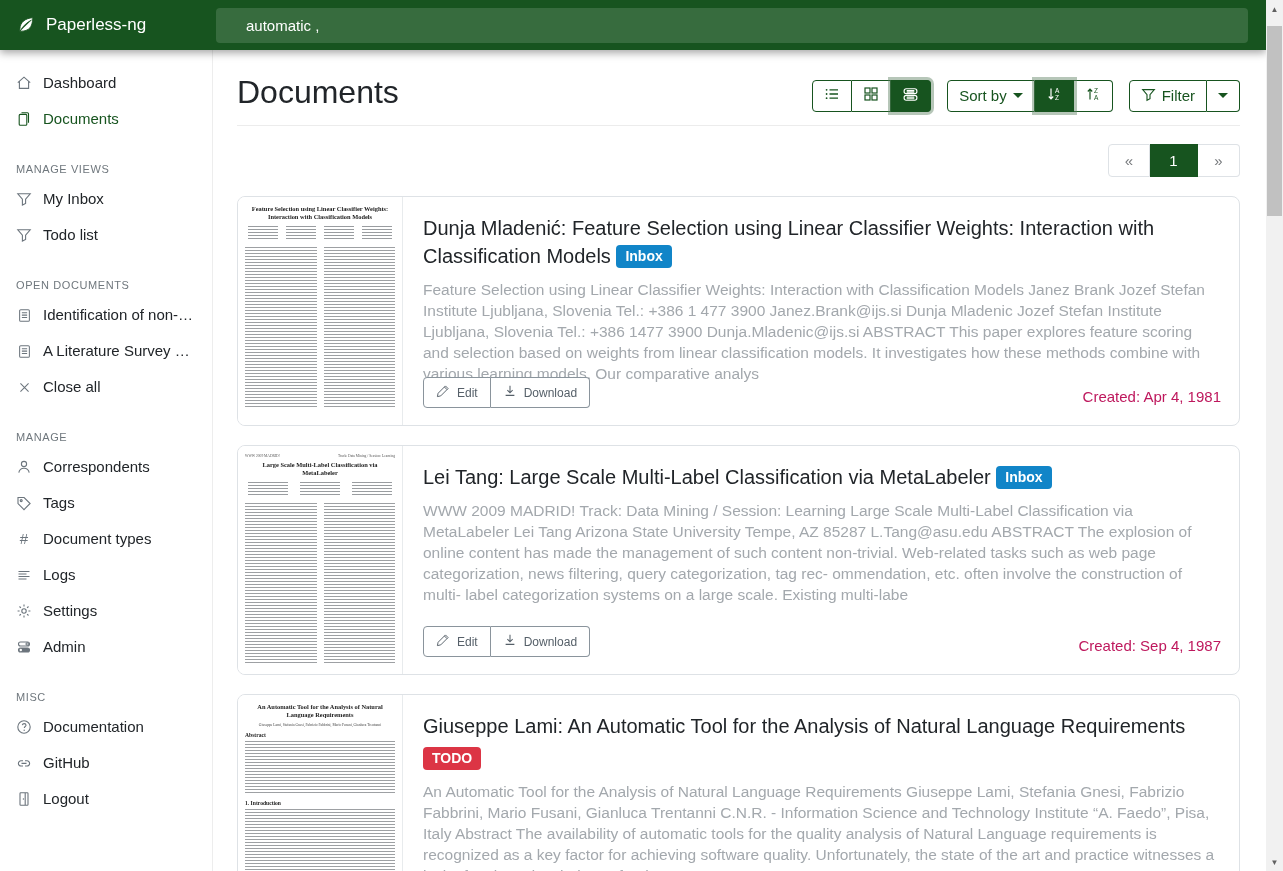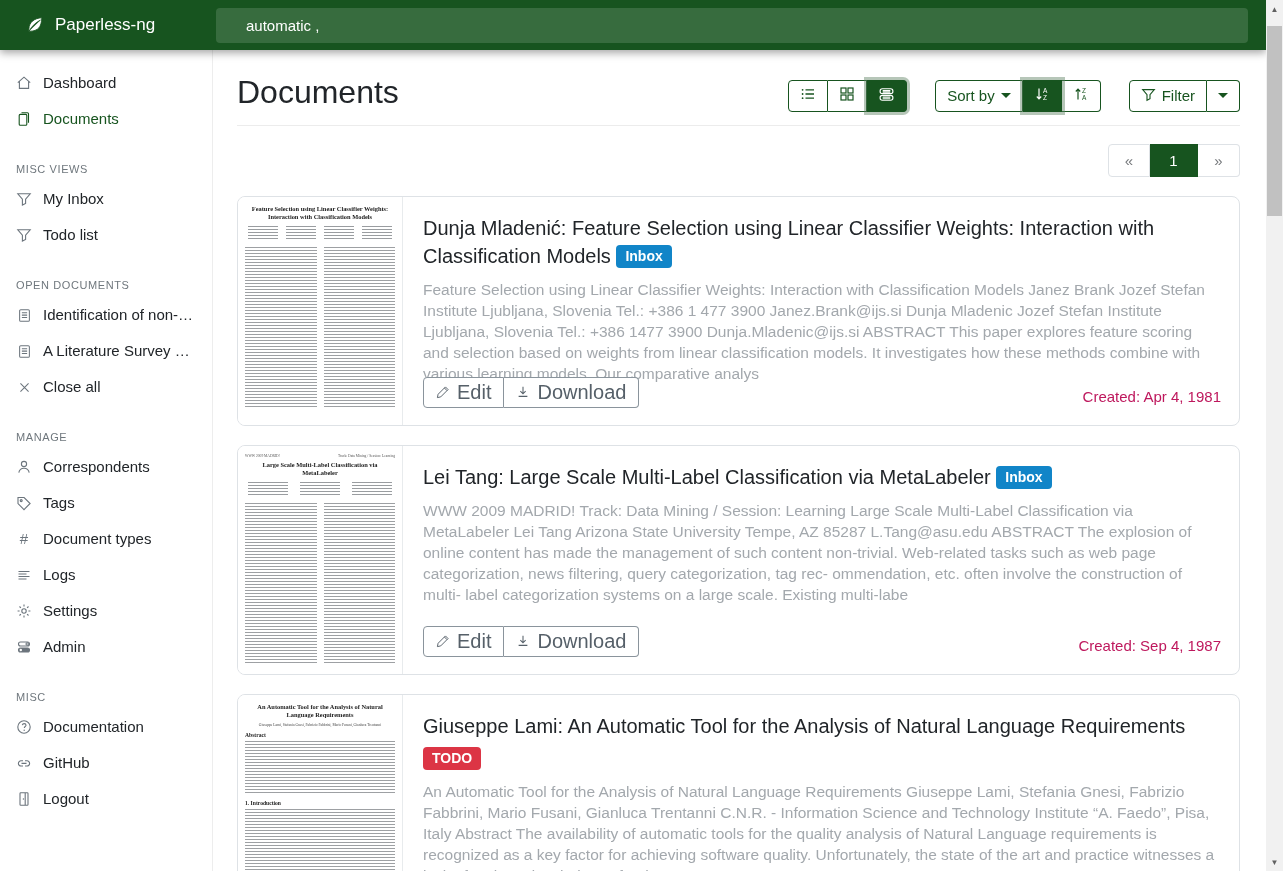--- a/index.html
+++ b/index.html
@@ -4,21 +4,21 @@
 <style>
   * { box-sizing: border-box; margin: 0; padding: 0; }
   html, body { width: 1283px; height: 871px; overflow: hidden; }
   body { font-family: "Liberation Sans", sans-serif; background: #fff; position: relative; }
 
   
   .navbar { position: absolute; top: 0; left: 0; width: 1266px; height: 50px;
             background: #17541f; display: flex; align-items: center; z-index: 20;
             box-shadow: 0 3px 8px rgba(0,0,0,.35); }
   .brand { width: 213px; min-width: 213px; display: flex; align-items: center; gap: 10px;
-           padding-left: 25px; color: #fff; font-size: 17px; }
+           padding-left: 16px; color: #fff; font-size: 17px; }
   .brand svg { display: block; }
   .search-input { height: 35px; width: 1032px; margin-left: 3px; border: none; outline: none;
                   background: rgba(255,255,255,.14); border-radius: 4px; color: #fff;
                   padding: 0 14px 0 30px; font-size: 15px; font-family: Liberation Sans, sans-serif; }
 
   
   .scrollbar { position: absolute; top: 0; right: 0; width: 17px; height: 871px;
                background: #f1f1f1; z-index: 30; }
   .sb-arrow { position: absolute; left: 0; width: 17px; height: 14px; display: flex;
               align-items: center; justify-content: center; font-size: 8px; color: #606060; }
@@ -38,21 +38,21 @@
   .section-hdr { margin-top: 18px; padding: 8px 16px 6px; font-size: 11px; color: #6f777d;
                  letter-spacing: .6px; }
 
   
   .main { position: absolute; top: 50px; left: 213px; width: 1053px; height: 821px;
           padding: 20px 26px 0 24px; overflow: hidden; background: #fff; }
   .page-head { display: flex; align-items: center; justify-content: space-between; }
   h1.page-title { font-size: 32px; font-weight: 500; color: #212529; margin: 4px 0 10px; }
   .head-rule { border: none; border-top: 1px solid #ececec; margin-top: 4px; }
 
-  .toolbar { display: flex; align-items: center; gap: 28px; }
+  .toolbar { display: flex; align-items: center; gap: 16px; }
   .btn-group { display: inline-flex; }
   .btn { height: 32px; background: #fff; border: 1px solid #17541f; color: #17541f;
          display: inline-flex; align-items: center; justify-content: center; gap: 6px;
          font-size: 15px; padding: 0 11px; cursor: pointer; font-family: "Liberation Sans", sans-serif; }
   .btn-group .btn + .btn { border-left: none; }
   .btn-group .btn:first-child { border-radius: 4px 0 0 4px; }
   .btn-group .btn:last-child { border-radius: 0 4px 4px 0; }
   .btn-group .btn:only-child { border-radius: 4px; }
   .btn.active { background: #17541f; color: #fff; box-shadow: 0 0 0 3px rgba(93,128,97,.45); position: relative; z-index: 2; }
   .caret-down { width: 0; height: 0; border-left: 5px solid transparent; border-right: 5px solid transparent;
@@ -87,21 +87,21 @@
   .t-authors-line { font-size: 3.6px; color: #444; text-align: center; margin-top: 4px; white-space: nowrap; overflow: hidden; }
 
   .card-body { flex: 1; padding: 17px 20px 14px; position: relative; overflow: hidden; }
   .card-title { font-size: 20px; color: #212529; line-height: 28px; font-weight: 400; cursor: pointer; }
   .badge { display: inline-block; color: #fff; font-weight: bold; font-size: 14px;
            padding: 3px 9px; border-radius: 4px; vertical-align: 2px; line-height: 17px; cursor: pointer; }
   .badge-row-block { margin-top: 4px; }
   .snippet { margin-top: 9px; font-size: 15.5px; line-height: 21px; color: #a3a8ad; }
   .card-actions { position: absolute; left: 20px; bottom: 17px; display: inline-flex; }
   .act-btn { height: 31px; background: #fff; border: 1px solid #8a949c; color: #566069;
-             display: inline-flex; align-items: center; gap: 7px; font-size: 20px; padding: 0 12px;
+             display: inline-flex; align-items: center; gap: 7px; font-size: 12px; padding: 0 12px;
              cursor: pointer; font-family: "Liberation Sans", sans-serif; }
   .act-btn + .act-btn { border-left: none; }
   .act-btn:first-child { border-radius: 4px 0 0 4px; }
   .act-btn:last-child { border-radius: 0 4px 4px 0; }
   .created { position: absolute; right: 18px; bottom: 20px; font-size: 15px; color: #be185d; }
 </style>
 </head>
 <body>
 
 <div class="navbar">
@@ -128,21 +128,21 @@
   <div class="nav-item active">
     <span class="ic">
       <svg width="16" height="16" viewBox="0 0 16 16" fill="none" stroke="currentColor" stroke-width="1.1">
           <path d="M5.5 1.8h6a1 1 0 0 1 1 1v9"></path>
           <rect x="3.2" y="3.4" width="7.6" height="10.8" rx="1"></rect>
         </svg>
     </span>
     <span class="lbl">Documents</span>
   </div>
 
-  <div class="section-hdr">MISC VIEWS</div>
+  <div class="section-hdr">MANAGE VIEWS</div>
   <div class="nav-item">
     <span class="ic">
       <svg width="16" height="16" viewBox="0 0 16 16" fill="none" stroke="currentColor" stroke-width="1.1">
           <path d="M1.8 2.8h12.4L9.6 8.2v4.2l-3.2 1.7V8.2z"></path>
         </svg>
     </span>
     <span class="lbl">My Inbox</span>
   </div>
   <div class="nav-item">
     <span class="ic">

